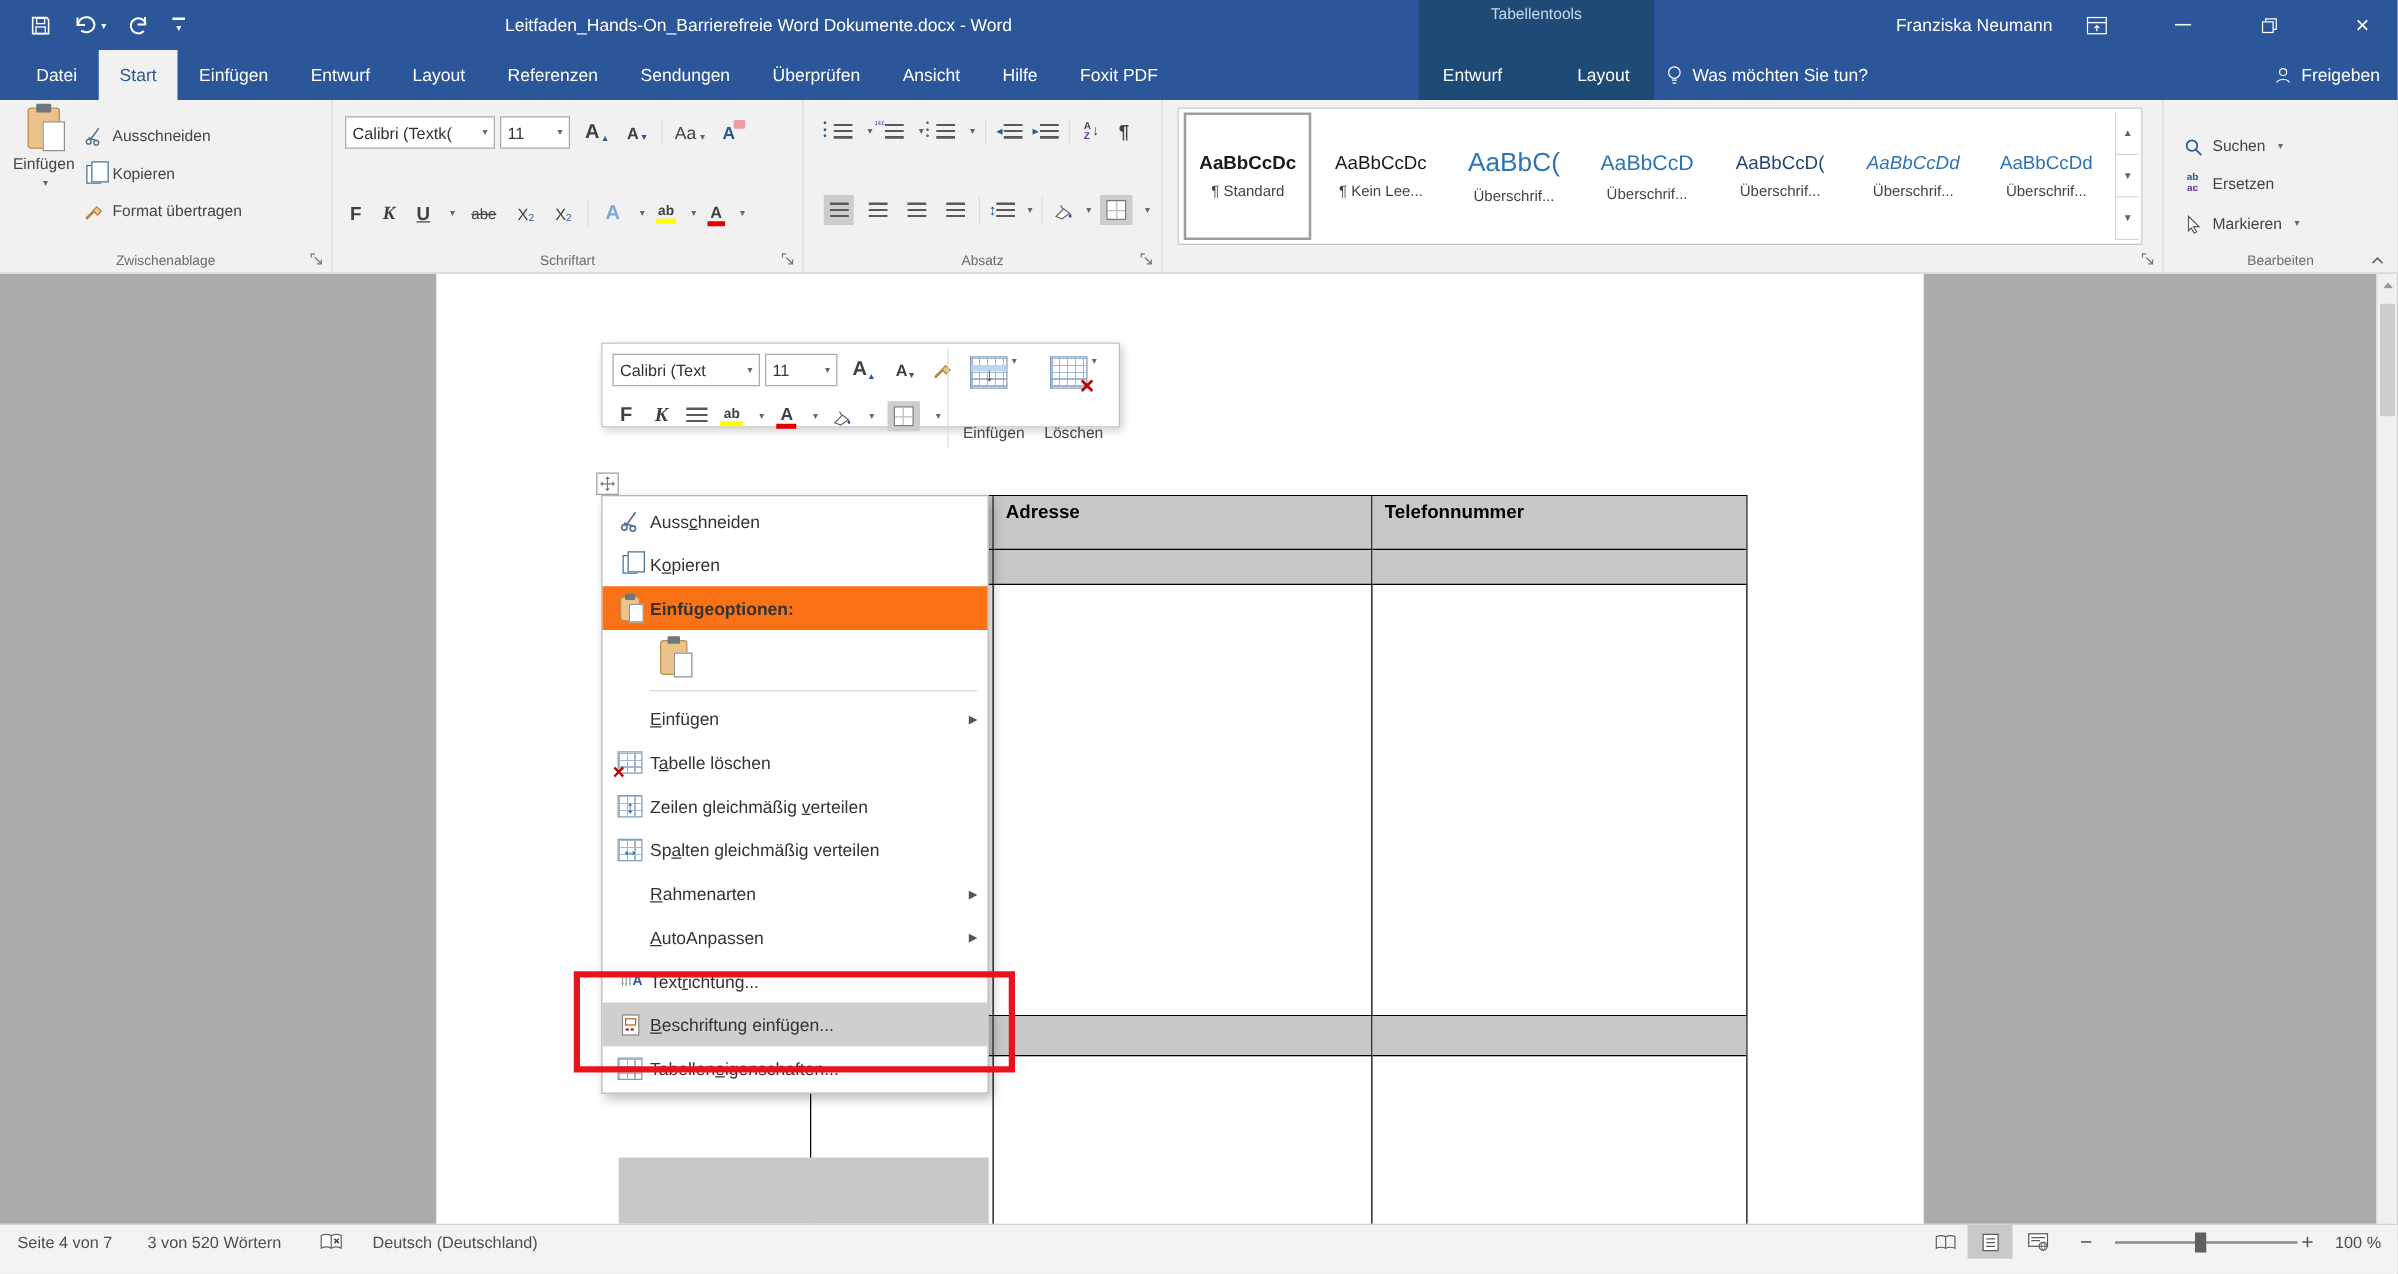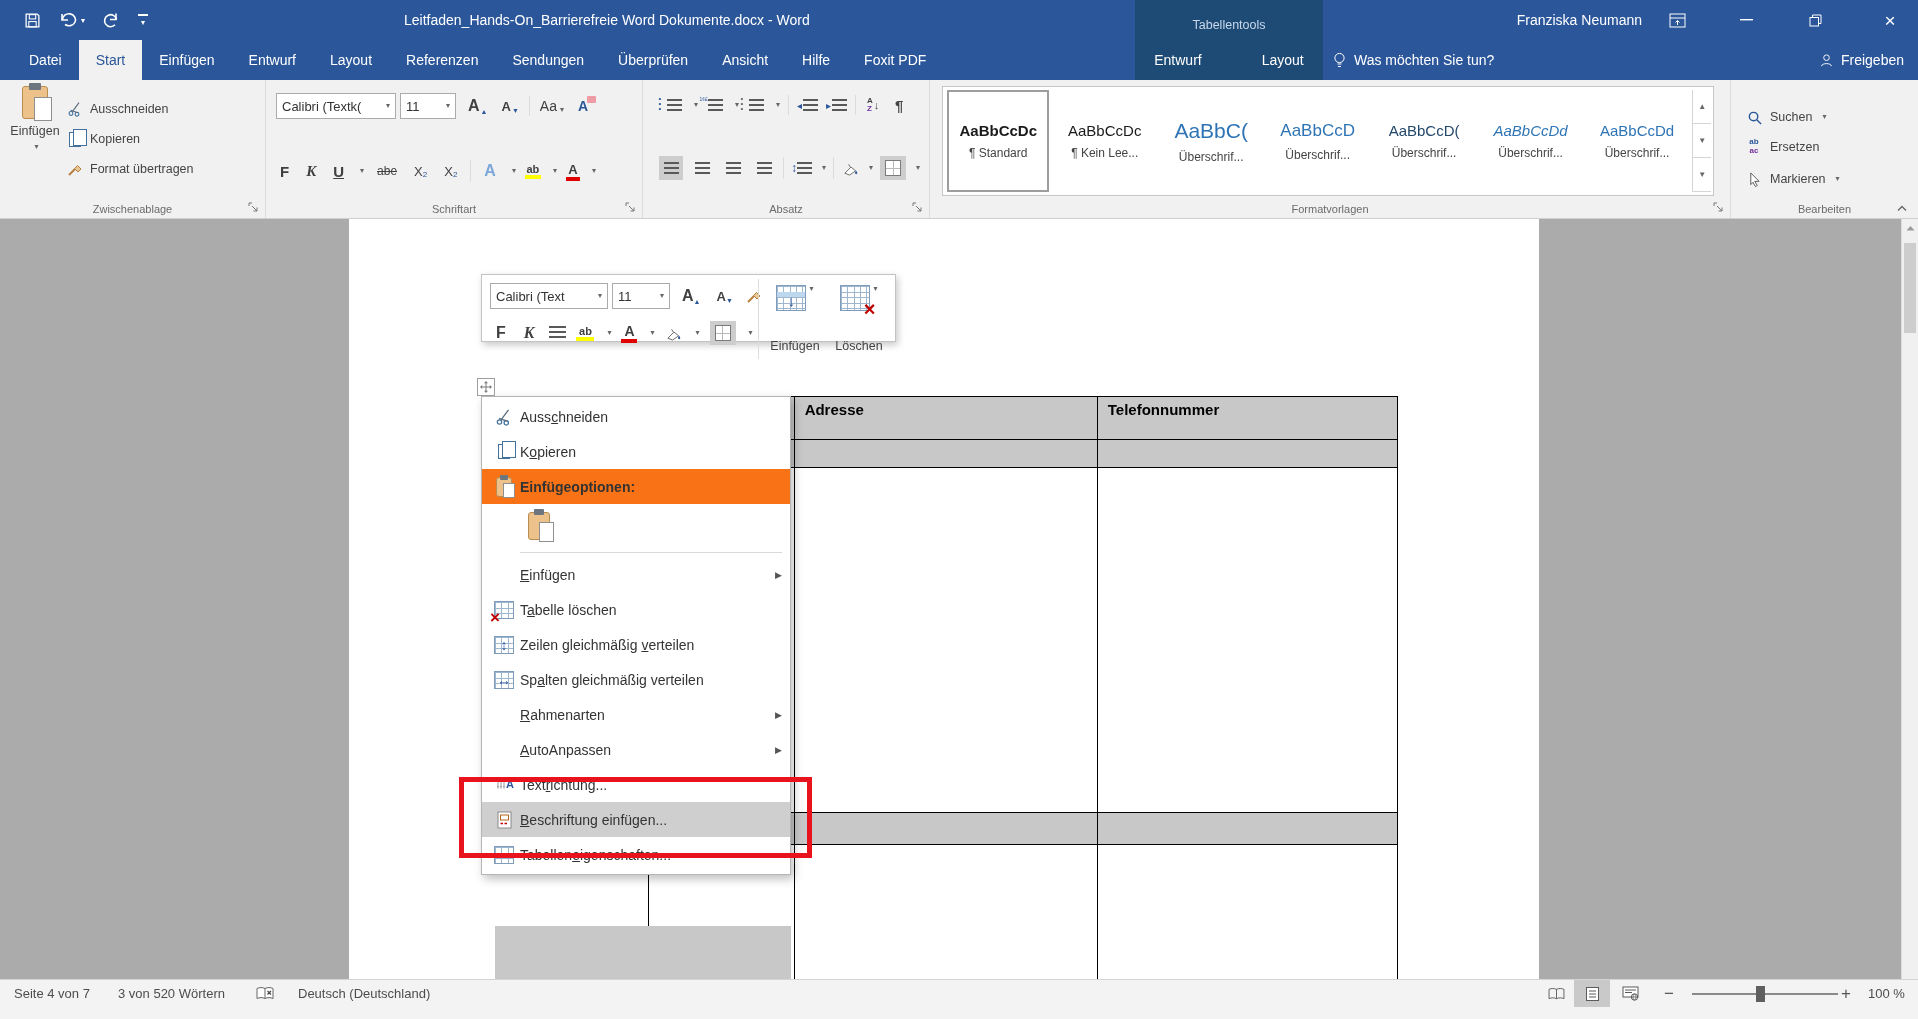--- a/index.html
+++ b/index.html
@@ -6,21 +6,21 @@
 html,body{width:1918px;height:1019px}
 body{position:relative;font-family:"Liberation Sans",sans-serif;font-size:13px;color:#444;background:#fff;overflow:hidden}
 .abs{position:absolute}
 u{text-decoration:underline}
 svg{display:block}
 .dd{font-size:8px;color:#666;margin-left:3px;line-height:1}
 .ddw{font-size:8px;color:#fff;margin-left:3px}
 
 #titlebar{position:absolute;left:0;top:0;width:100%;height:40px;background:#2b579a;color:#fff}
 #ctxbox{position:absolute;left:1135px;top:0;width:188px;height:80px;background:#1e4a76;z-index:3}
-#ctxbox .lbl{display:block;text-align:center;margin-top:18px;font-size:12.5px;color:#c9d8ea}
+#ctxbox .lbl{display:block;text-align:center;margin-top:4px;font-size:12.5px;color:#c9d8ea}
 #ctxbox .ctabs{position:absolute;left:0;bottom:0;width:100%;height:40px;display:flex;align-items:center;justify-content:center;gap:26px;font-size:14px;color:#fff}
 .qat{position:absolute;left:24px;top:0;height:40px;display:flex;align-items:center;gap:18px}
 .qbtn{display:flex;align-items:center}
 #title{position:absolute;left:404px;top:0;width:560px;height:40px;line-height:40px;font-size:14px;color:#fff;white-space:nowrap}
 #user{position:absolute;left:1452px;top:0;width:190px;height:40px;line-height:40px;text-align:right;font-size:14px;color:#fff}
 .winbtn{position:absolute;top:0;width:44px;height:40px;display:flex;align-items:center;justify-content:center;color:#fff}
 
 #tabrow{position:absolute;left:0;top:40px;width:100%;height:40px;background:#2b579a;display:flex;align-items:stretch;padding-left:12px;font-size:14px;color:#fff}
 .tab{display:flex;align-items:center;padding:0 17px;white-space:nowrap}
 .tab.active{background:#f1f1f1;color:#2b579a}
@@ -420,21 +420,20 @@
         <div class="stitem">
           <span class="prev h5">AaBbCcDd</span>
           <span class="nm">Überschrif...</span>
         </div>
         <div class="stscroll">
           <div>▲</div>
           <div>▼</div>
           <div>▼</div>
         </div>
       </div>
-      <div class="glabel">Formatvorlagen</div>
       <span class="dlaunch">
         <svg width="11" height="11" viewBox="0 0 11 11">
             <path d="M1 4V1h3M4 4l5 5M9 5.5V9H5.5" fill="none" stroke="#777"></path>
           </svg>
       </span>
     </div>
 
     <div class="rg" style="left:1731px;width:187px;border-right:none">
       <div class="erow" style="top:28px">
         <span class="ricon">

